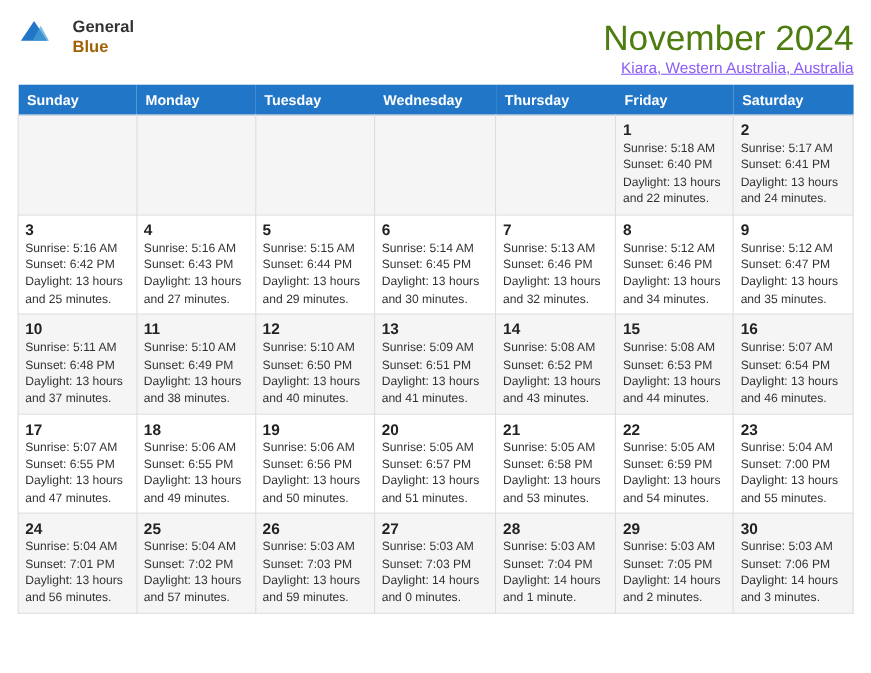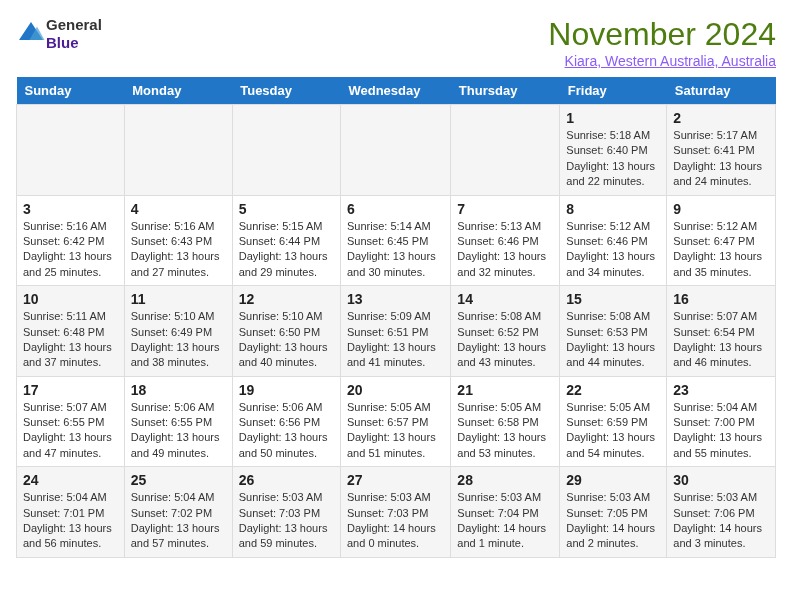--- a/index.html
+++ b/index.html
@@ -11,30 +11,29 @@
       padding: 16px;
     }
     .header-area {
       display: flex;
       justify-content: space-between;
       align-items: flex-start;
       margin-bottom: 8px;
     }
     .logo {
       display: flex;
-      align-items: center;
-      gap: 0;
+      gap: 20px;
     }
     .logo-text {
       font-size: 15px;
       font-weight: bold;
       line-height: 1.2;
     }
     .logo-general { color: #333; }
-    .logo-blue { color: #4c1d95; }
+    .logo-blue { color: #a16207; }
     .logo-icon {
       width: 30px;
       height: 30px;
     }
     .title-area {
       text-align: right;
     }
     .month-title {
       font-size: 32px;
       font-weight: normal;

